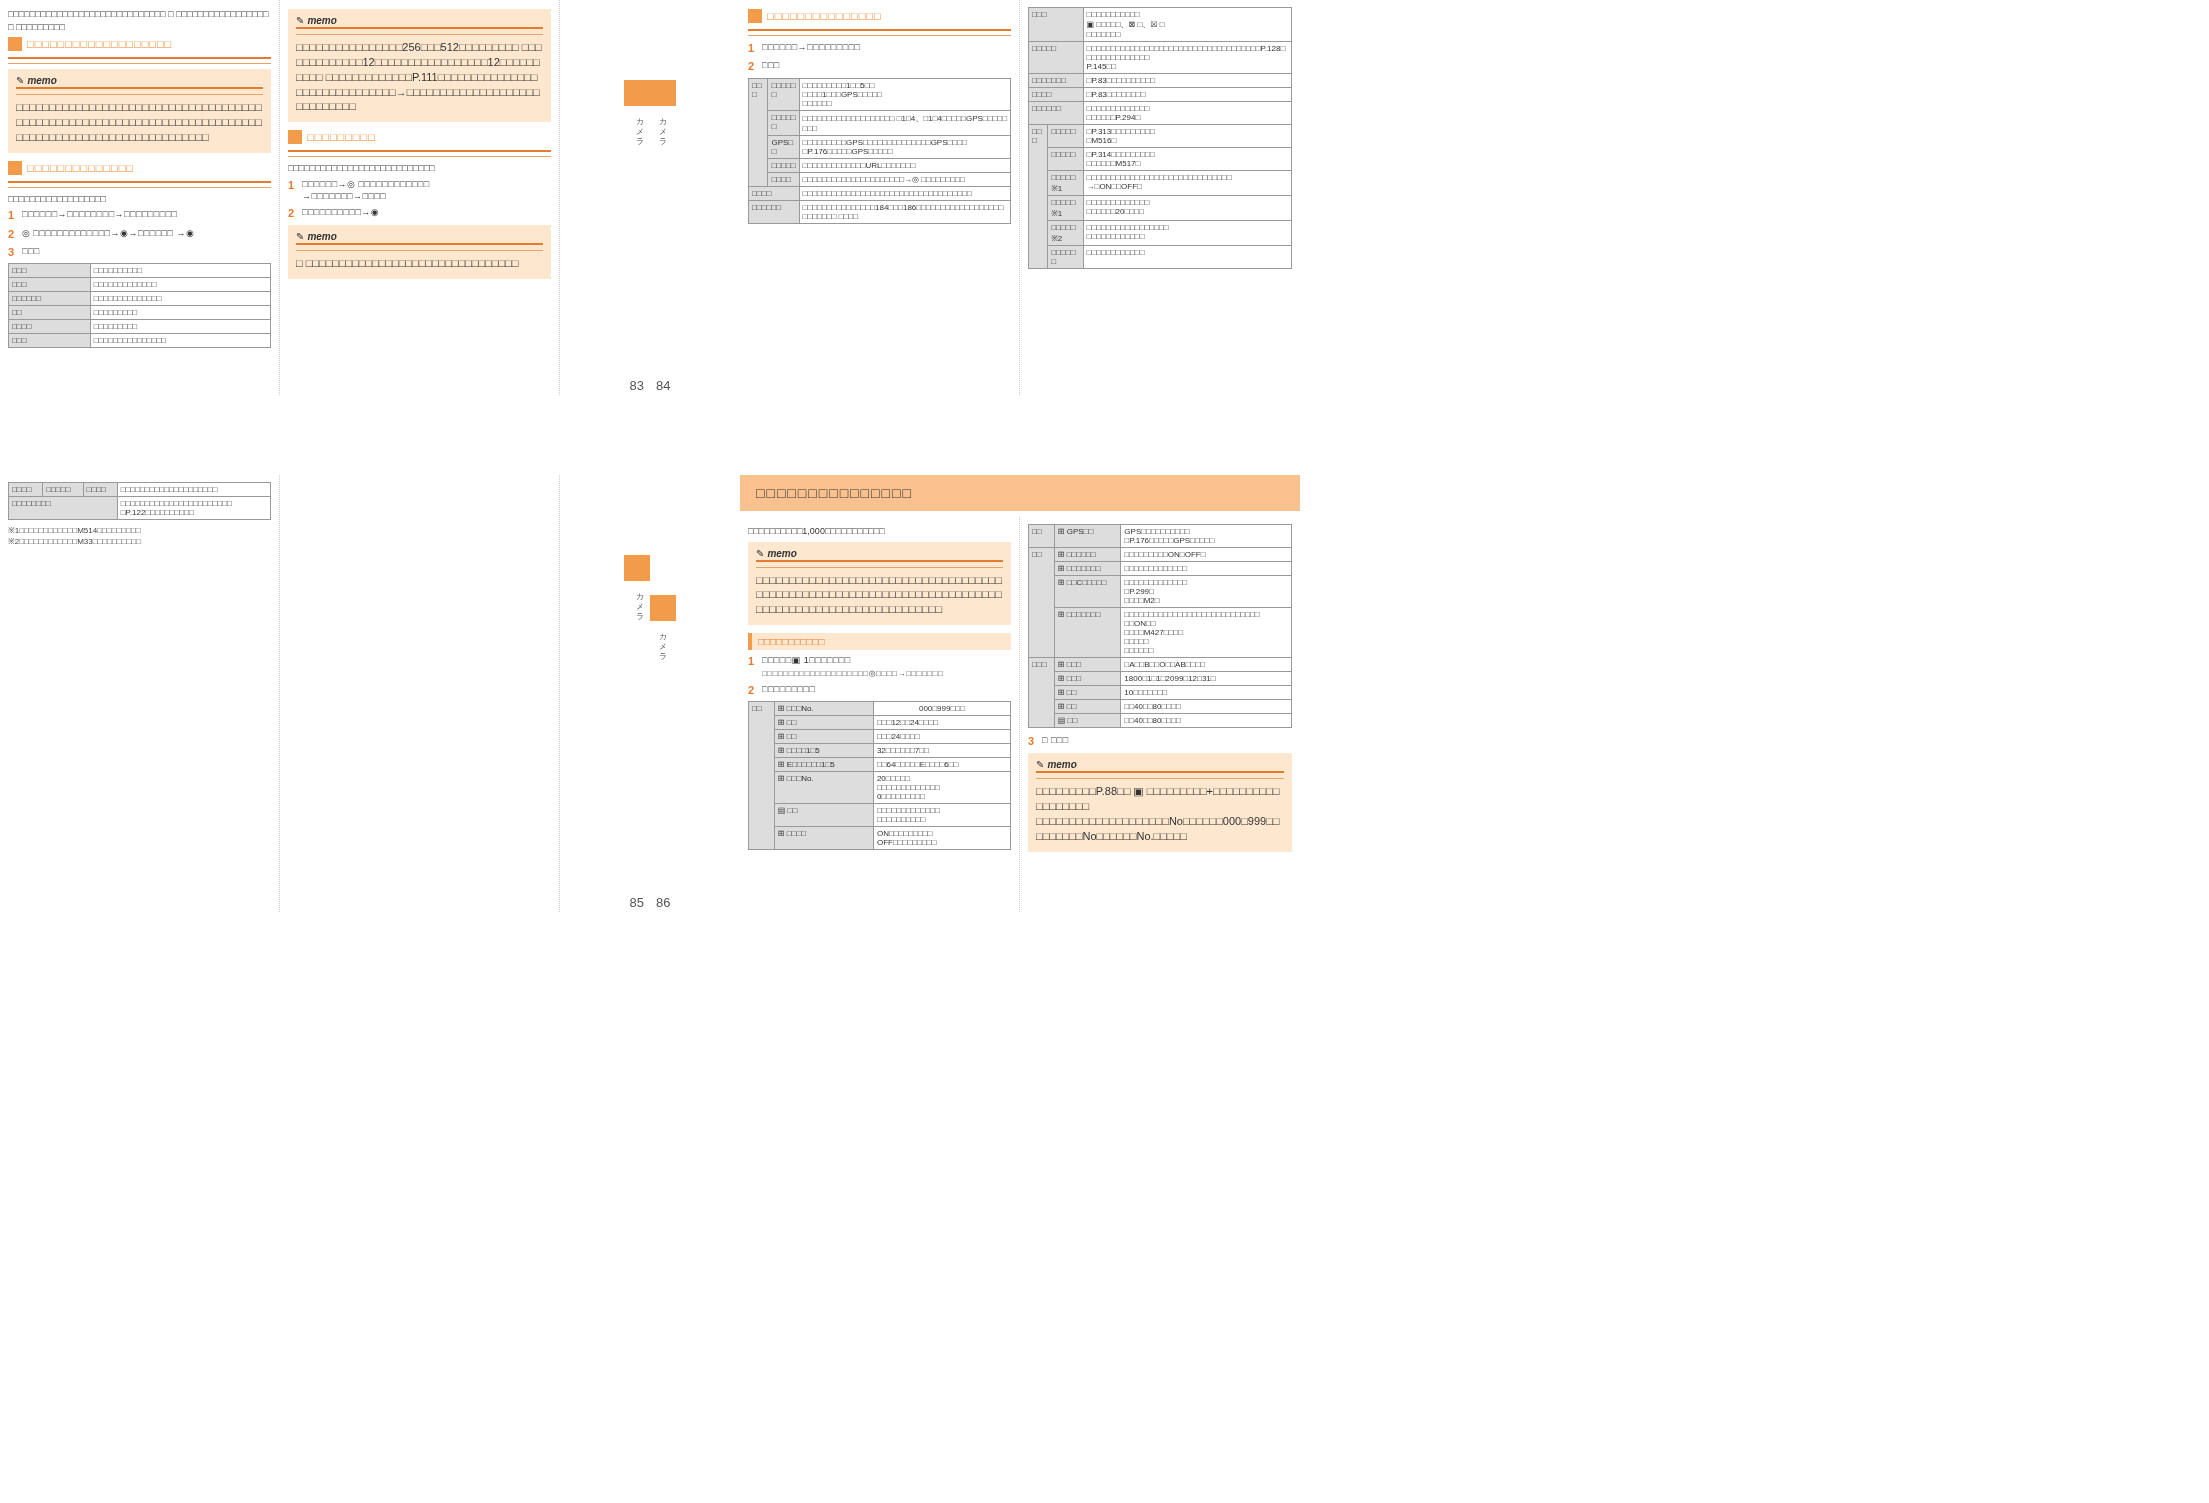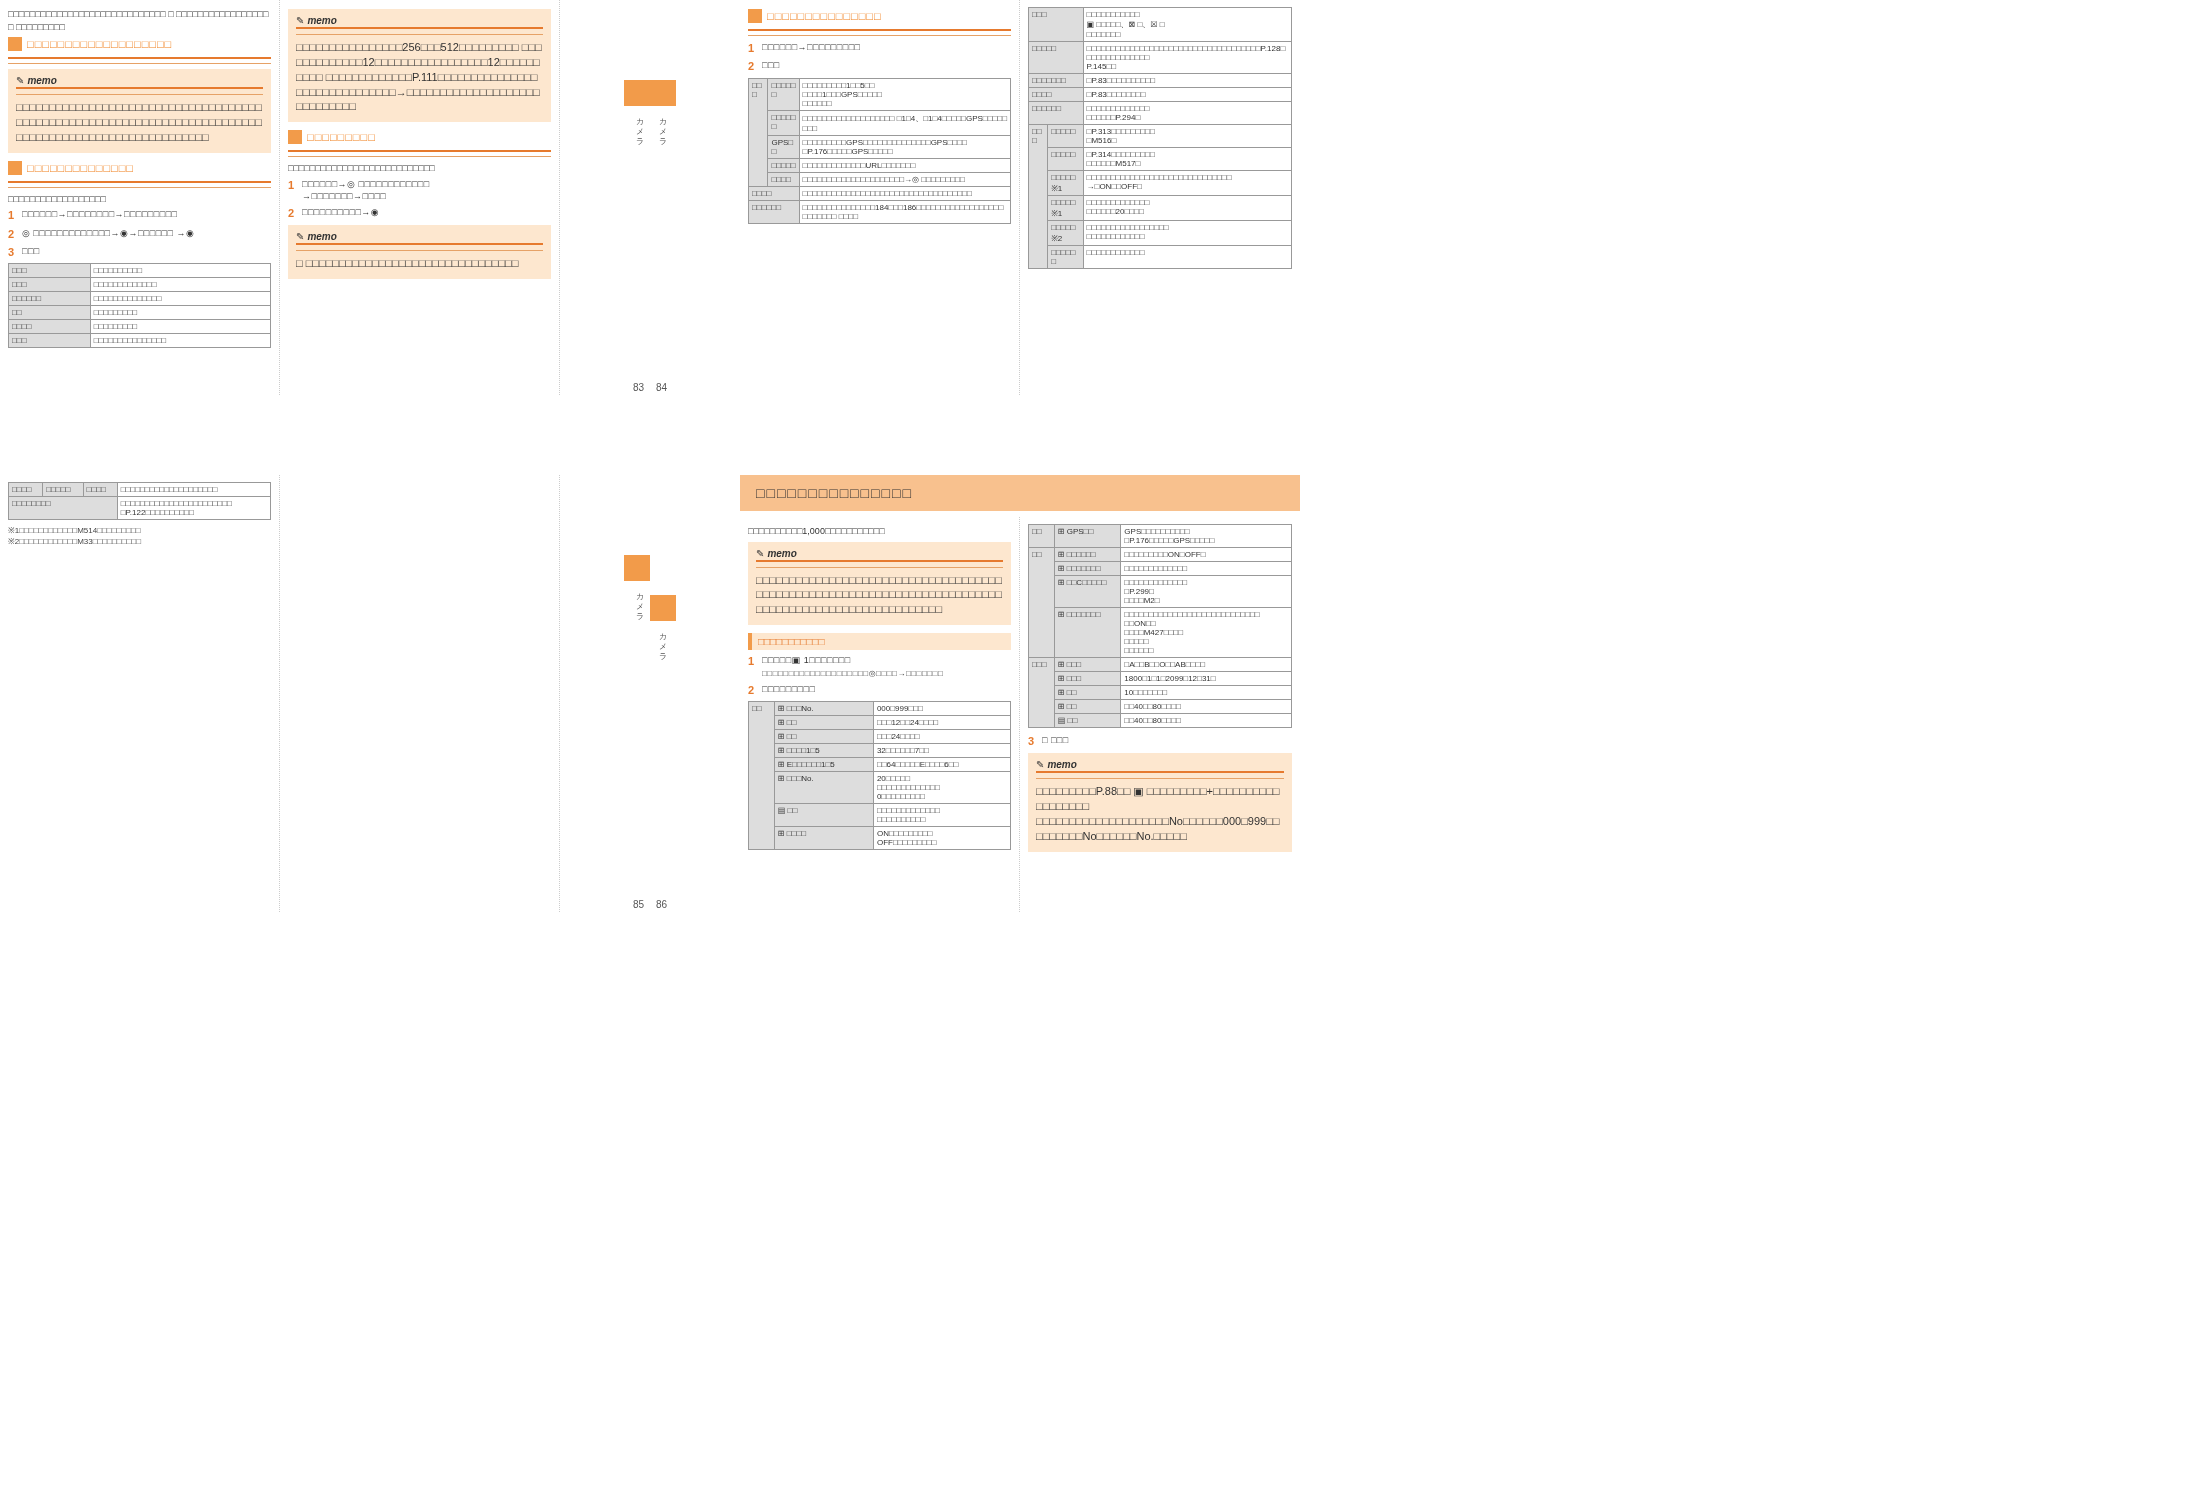--- a/index.html
+++ b/index.html
@@ -45,21 +45,21 @@
     color: #555;
     writing-mode: vertical-rl;
     top: 112px;
     letter-spacing: 1px;
   }
   .tab-vert.left { right: 6px; }
   .tab-vert.right { left: 6px; }
   .pagenum {
     position: absolute;
     bottom: 2px;
-    font-size: 10px;
+    font-size: 13px;
     color: #555;
   }
   .pagenum.left { right: 6px; }
   .pagenum.right { left: 6px; }
 
   .memo-box {
     background: #fde7cf;
     padding: 6px 8px 8px 8px;
     margin: 4px 0 8px 0;
   }
@@ -470,21 +470,21 @@
         <div class="step-line">
           <div class="step-num">2</div>
           <div class="step-text">□□□□□□□□□</div>
         </div>
 
         <table class="data">
           <tbody id="p7tbl">
               <tr>
                 <td class="h" rowspan="8" style="white-space: pre-line;">□□</td>
                 <td class="h" style="white-space: pre-line;">⊞ □□□No.</td>
-                <td style="white-space: pre-line;">000□999□□□</td>
+                <td style="white-space: pre-line; text-align: center;">000□999□□□</td>
               </tr>
               <tr>
                 <td class="h" style="white-space: pre-line;">⊞ □□</td>
                 <td style="white-space: pre-line;">□□□12□□24□□□□</td>
               </tr>
               <tr>
                 <td class="h" style="white-space: pre-line;">⊞ □□</td>
                 <td style="white-space: pre-line;">□□□24□□□□</td>
               </tr>
               <tr>

